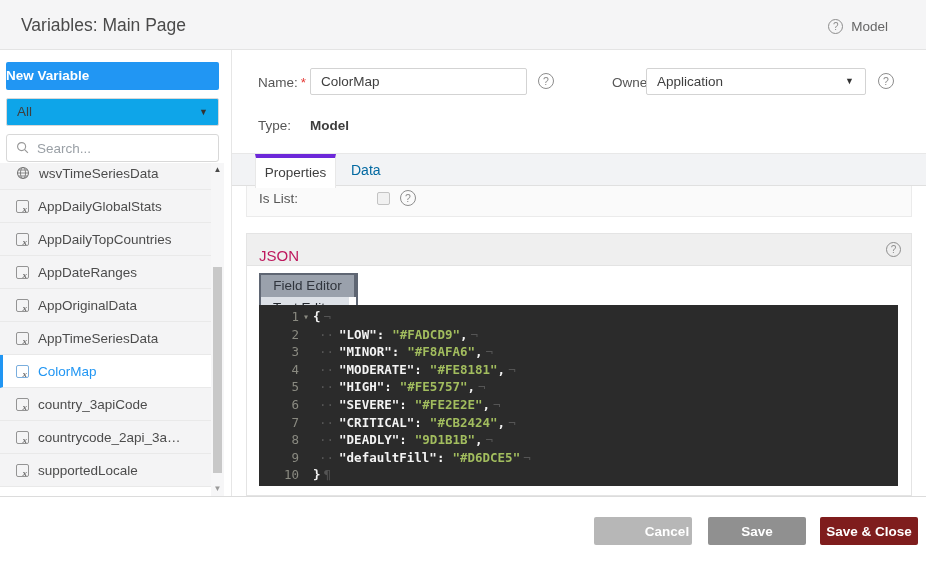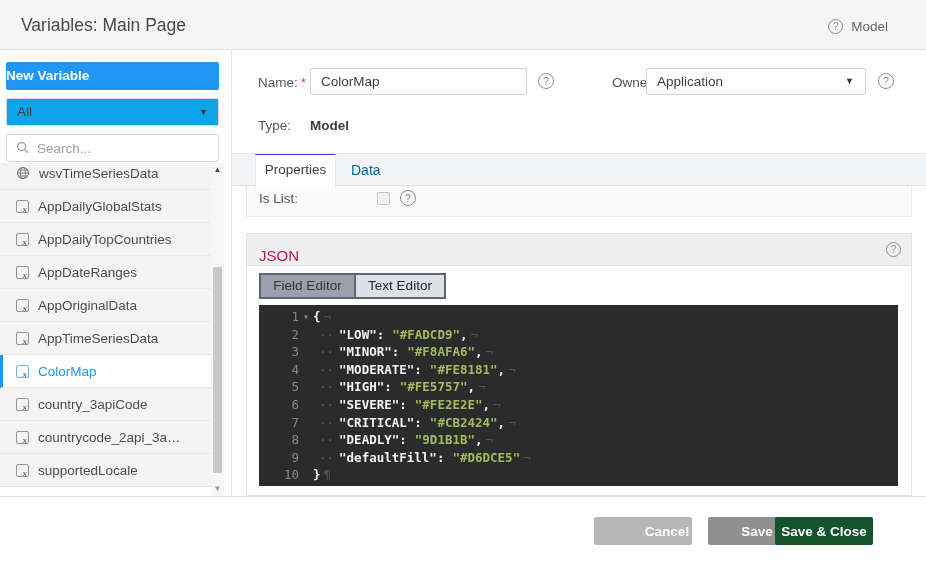--- a/index.html
+++ b/index.html
@@ -55,39 +55,39 @@
             font-size:13.5px; color:#3f3f3f; padding-left:10px; font-family:"Liberation Sans", sans-serif; outline:none; }
   .owner-sel { left:646px; top:68px; width:220px; height:27px; border:1px solid #d3d3d3; border-radius:2px;
                background:#fff; font-size:13.5px; color:#3f3f3f; line-height:25px; padding-left:10px; cursor:pointer; }
   .owner-sel .arrow { position:absolute; right:11px; top:0; font-size:9px; color:#333; line-height:25px; }
   .type-value { font-weight:bold; color:#3d3d3d; font-size:13.5px; }
 
   
   .tabstrip { left:232px; top:153px; width:694px; height:33px; background:#f2f3f5;
               border-top:1px solid #e8e8e8; border-bottom:1px solid #e0e0e0; }
   .tab-active { position:absolute; left:23px; top:0; width:81px; height:34px; background:#fff;
-                border-top:1px solid #6d28d9; border-left:1px solid #e8e8e8; border-right:1px solid #e8e8e8;
+                border-top:4px solid #6d28d9; border-left:1px solid #e8e8e8; border-right:1px solid #e8e8e8;
                 text-align:center; line-height:29px; font-size:13.5px; color:#3f3f3f; z-index:2; cursor:pointer; }
   .tab-plain { position:absolute; left:104px; top:0; height:33px; line-height:33px; padding:0 15px;
                font-size:14px; color:#0369a1; cursor:pointer; }
 
   
   .islist-box { left:246px; top:186px; width:666px; height:31px; background:#fafafa;
                 border:1px solid #ebebeb; border-top:none; overflow:hidden; }
   .islist-inner { position:relative; top:-7px; height:38px; display:flex; align-items:center; padding-left:12px; }
   .islist-label { font-size:13.5px; color:#565656; width:118px; }
   .checkbox { width:13px; height:13px; background:#f1f1f1; border:1px solid #c3c3c3; border-radius:2px; margin-right:10px; cursor:pointer; }
 
   
   .json-panel { left:246px; top:233px; width:666px; height:263px; background:#fff; border:1px solid #e4e4e4; }
   .json-hdr { position:absolute; left:0; top:0; width:100%; height:32px; background:#efefef; border-bottom:1px solid #e3e3e3; }
   .json-title { position:absolute; left:12px; top:13px; font-size:15px; color:#be185d; }
   .json-help { position:absolute; right:10px; top:8px; }
 
-  .toggle { position:absolute; left:12px; top:39px; display:inline-flex; border:2px solid #5f6673; cursor:pointer; }
+  .toggle { position:absolute; left:12px; top:39px; display:inline-flex; border:2px solid #5f6673; cursor:pointer;flex-direction:column; }
   .tg-seg { height:22px; line-height:22px; font-size:13.5px; text-align:center; }
   .tg-field { width:95px; background:#9aa1ac; color:#30343c; border-right:2px solid #5f6673; }
   .tg-text  { width:88px; background:#dde1e7; color:#22262c; }
 
   .editor { position:absolute; left:12px; top:71px; width:639px; height:181px; background:#2b2b2b;
             font-family:"DejaVu Sans Mono", monospace; font-size:12.5px; overflow:hidden; padding-top:3px; cursor:text; }
   .cl { height:17.6px; line-height:17.6px; white-space:pre; display:flex; }
   .ln { width:40px; text-align:right; color:#8a8a81; flex:none; font-weight:normal; }
   .foldcol { width:14px; flex:none; text-align:center; color:#8a8a81; font-size:10px; }
   .ct { font-weight:bold; color:#f3f3f3; }
@@ -97,21 +97,21 @@
   .inv { color:#555555; font-weight:normal; }
   .inv.ind { margin-right:5px; margin-left:6px; }
   .inv.eolm { margin-left:3px; }
 
   
   .footline { left:0; top:496px; width:926px; height:1px; background:#dcdcdc; }
   .fbtn { position:absolute; top:517px; height:28px; border:none; border-radius:2px; color:#fff;
           font-size:13.5px; font-weight:bold; font-family:"Liberation Sans", sans-serif; cursor:pointer; }
   .btn-cancel { left:594px; width:98px; background:#b7b7b7;padding-left:48px; }
   .btn-save { left:708px; width:98px; background:#909090; }
-  .btn-saveclose { left:775px; width:98px; background:#14532d; }
+  .btn-saveclose { left:820px; width:98px; background:#7f1d1d; }
 </style>
 </head>
 <body>
 
 <div class="frame">
 
   <div class="abs tophdr">
     <div class="abs page-title">Variables: Main Page</div>
     <div class="abs help-wrap">
       <span class="qicon small">?</span>

